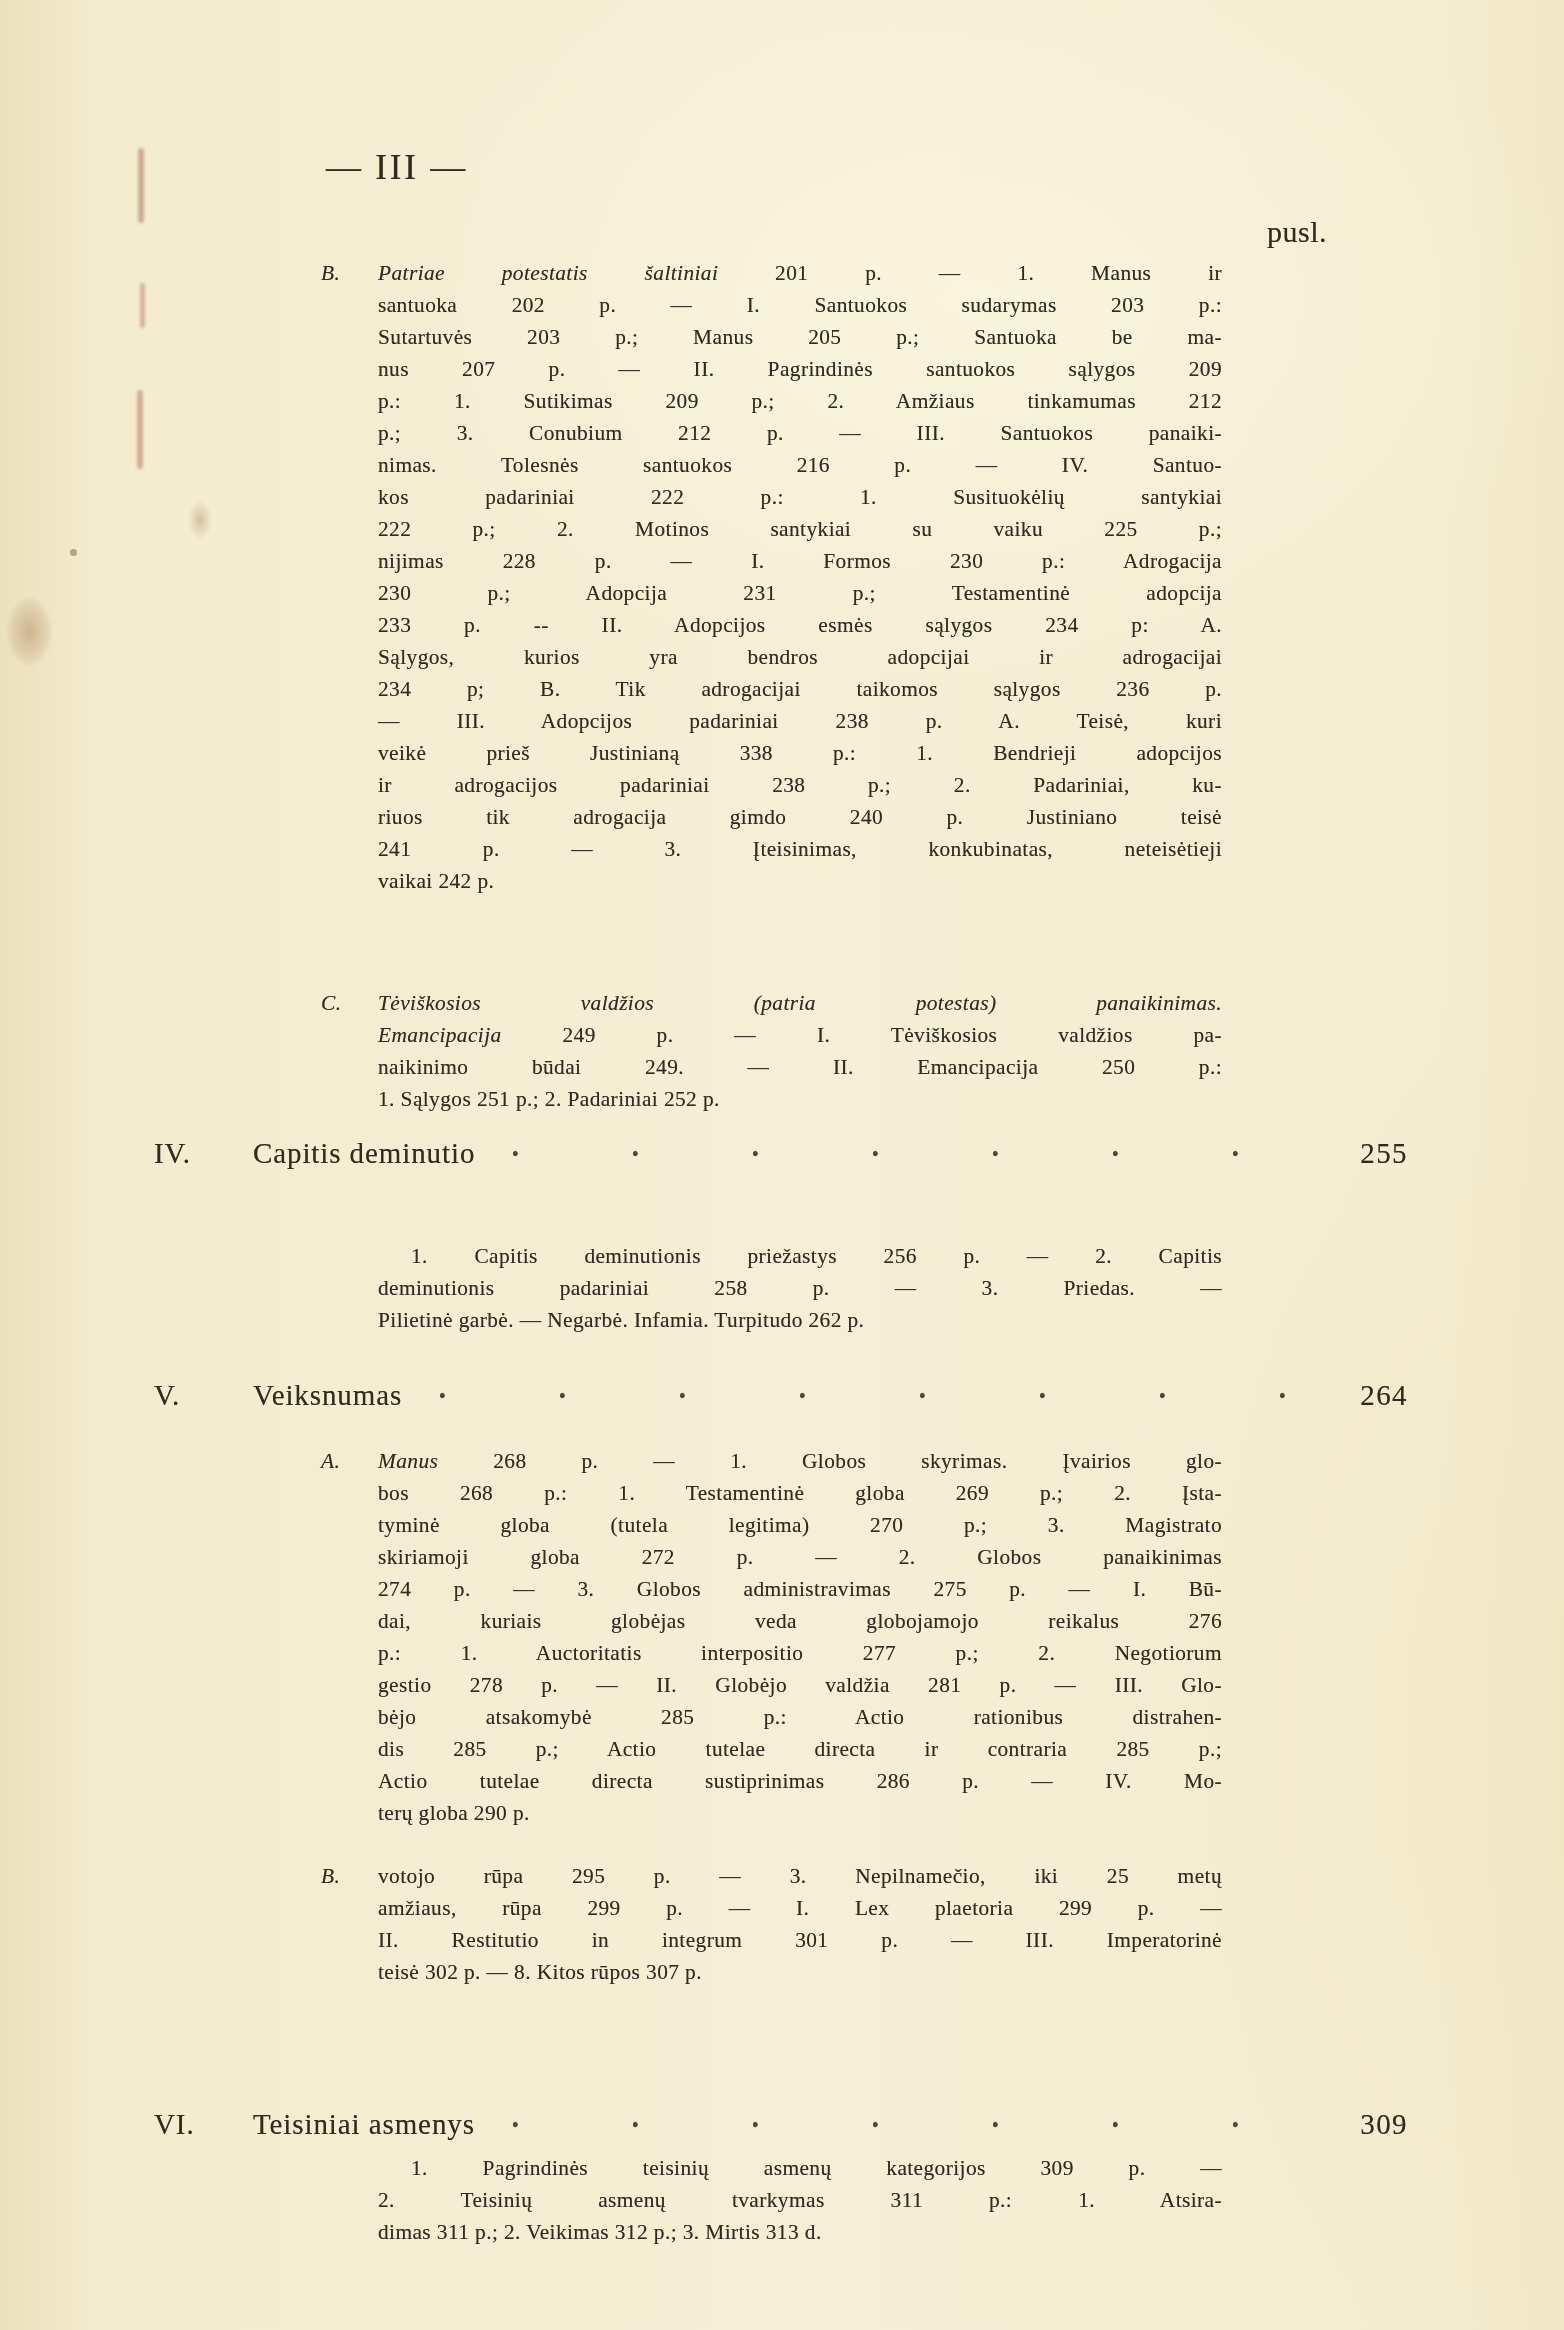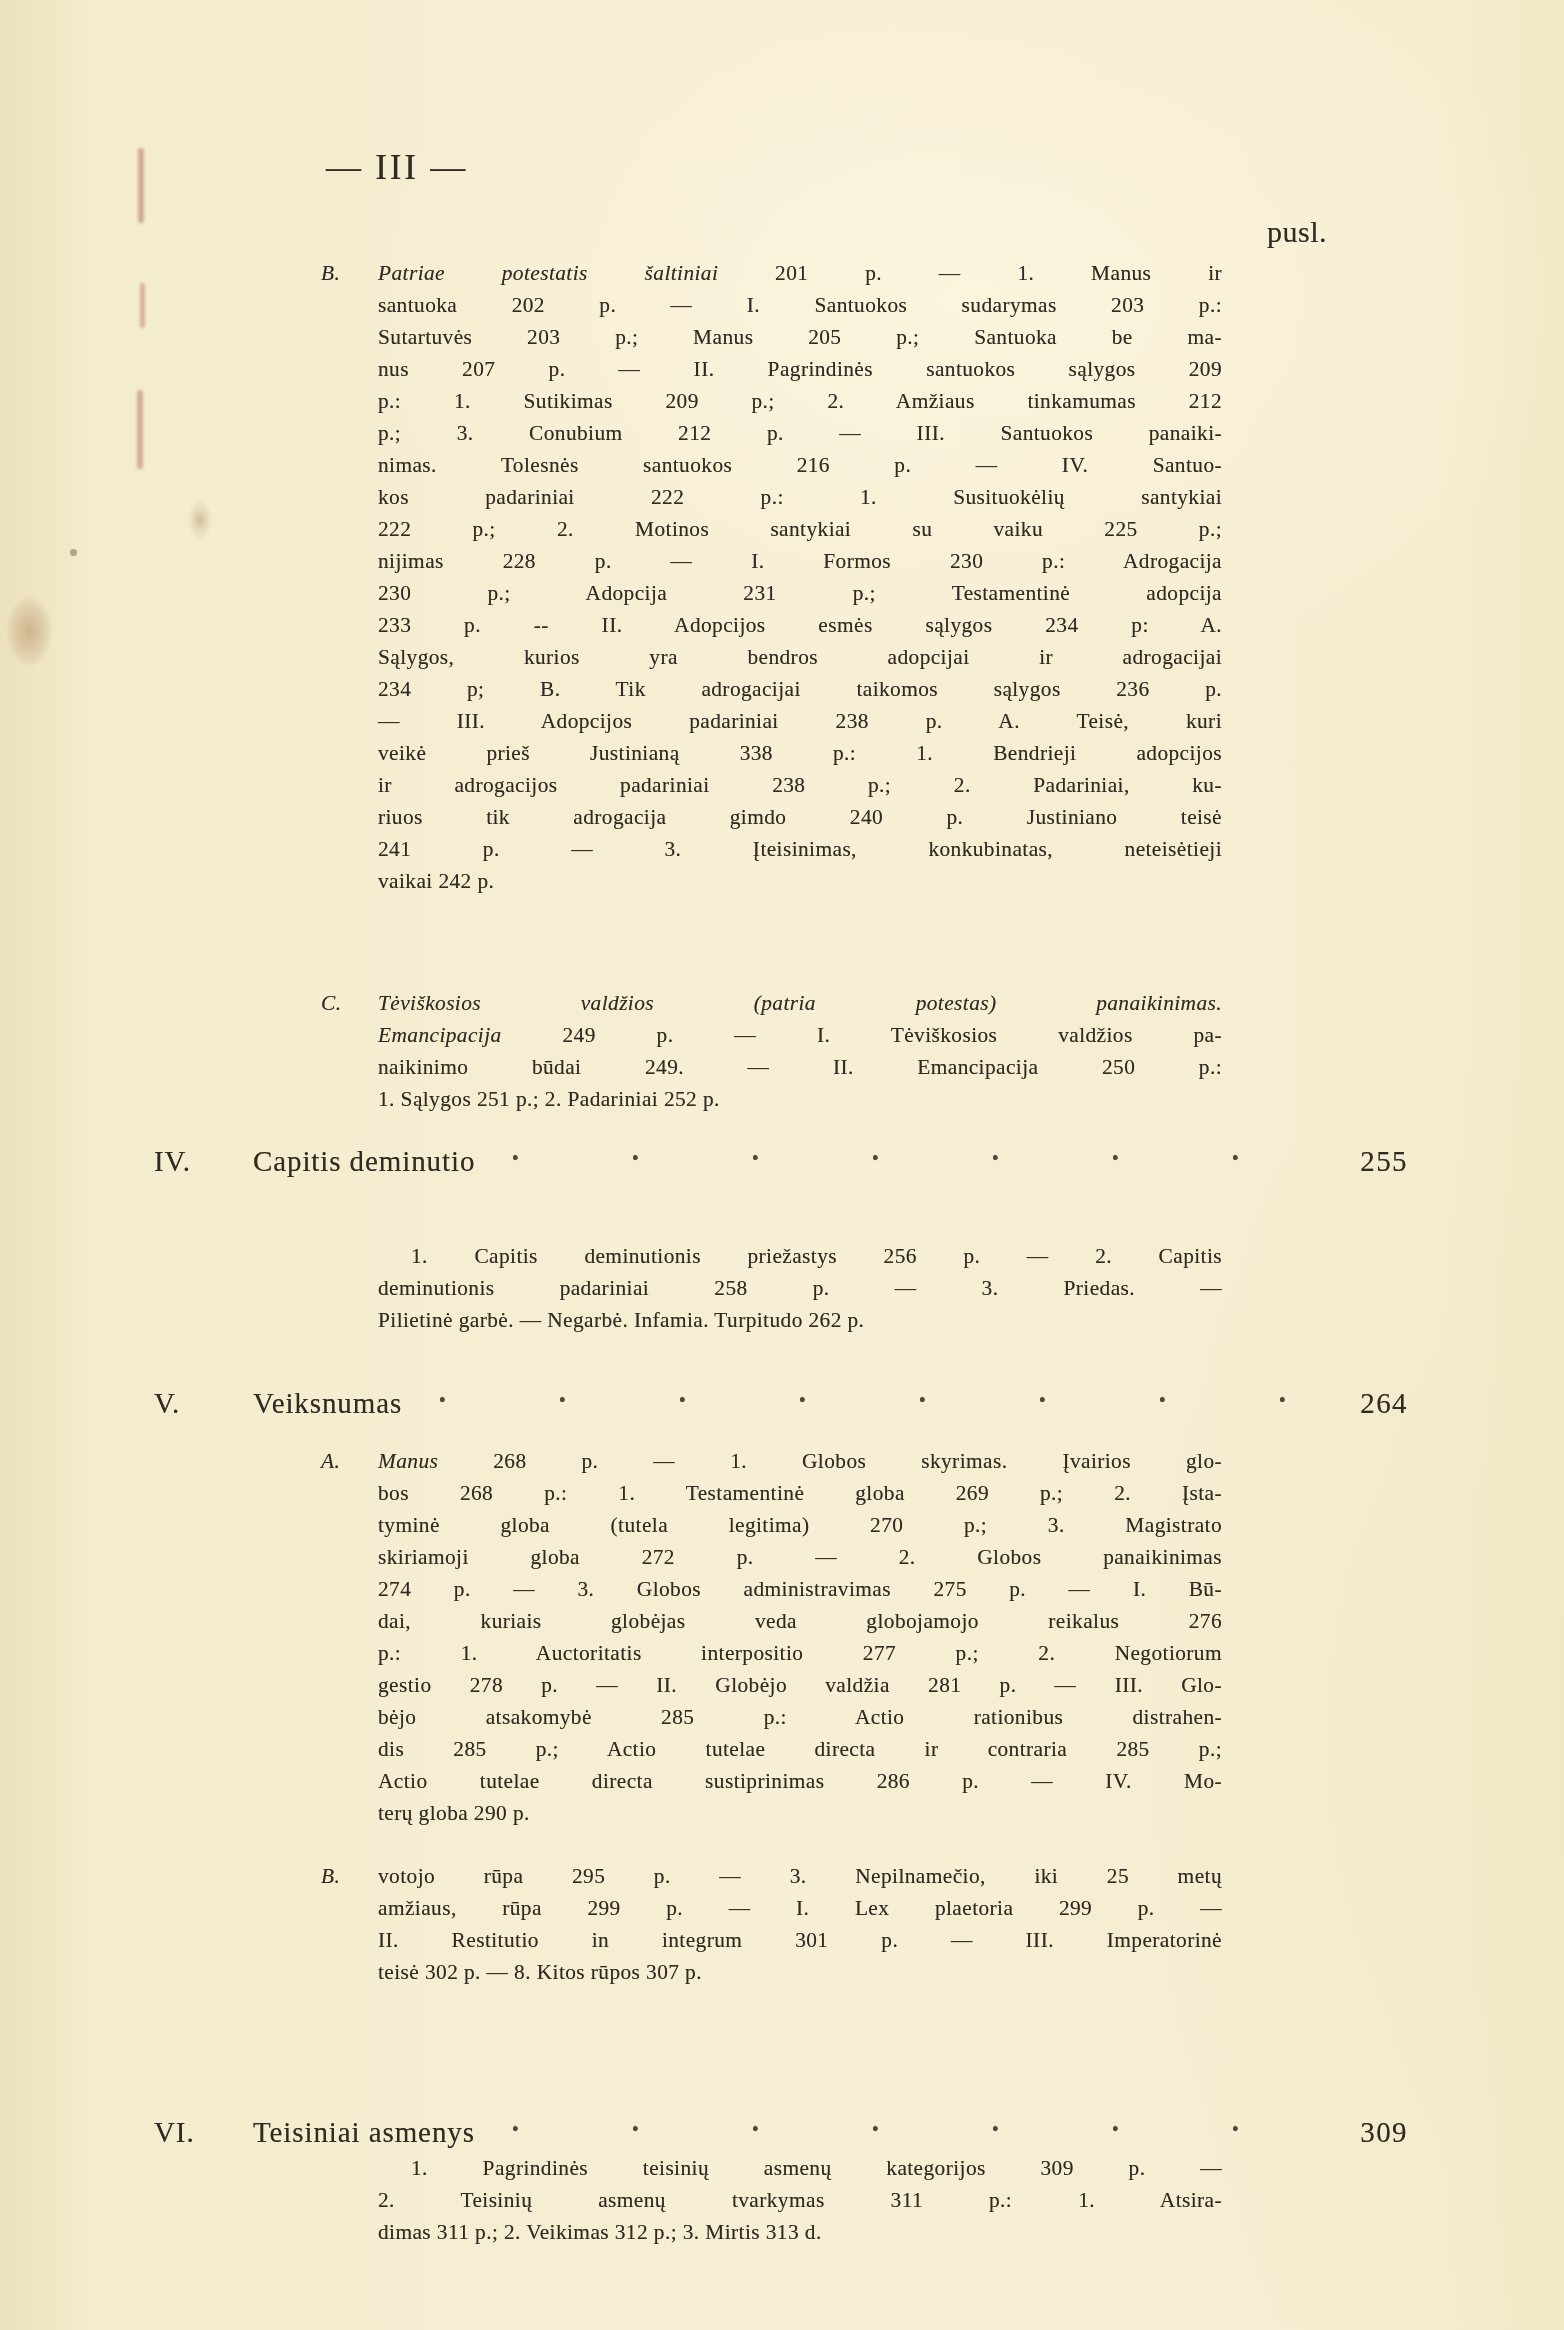--- a/index.html
+++ b/index.html
@@ -42,31 +42,31 @@
   .para .line:last-child{text-align-last:auto;}
   .para.indent-first .line:first-child{text-indent:33px;}
   .marker{
     position:absolute;left:-57px;top:0;width:51px;
     font-style:italic;font-size:21.4px;line-height:32px;
   }
 
   
   .heading{
     position:absolute;left:154px;width:1254px;
-    display:flex;align-items:flex-end;
+    display:flex;align-items:flex-start;
     font-size:29px;letter-spacing:0.9px;
     text-shadow:0 0 0.5px rgba(43,39,28,.5);
   }
   .heading .numeral{width:99px;}
   .heading .leader{
     flex:1;align-self:center;height:6.5px;margin:0 28px 0 37px;
     background:radial-gradient(circle 2.3px at 3.3px 3.3px, rgba(46,42,32,.85) 2.1px, rgba(46,42,32,0) 2.8px) left center repeat-x;
     background-size:120px 6.5px;
   }
-  .heading .pagenum{width:79px;text-align:right;letter-spacing:1.4px;margin-top:8px;}
+  .heading .pagenum{width:79px;text-align:right;letter-spacing:1.4px;}
 
   
   .stain{position:absolute;border-radius:50%;pointer-events:none;}
   .stain.s1{left:6.5px;top:597px;width:45px;height:69px;
     background:radial-gradient(ellipse at center,rgba(146,88,39,.34) 0%,rgba(146,88,39,.12) 55%,rgba(146,88,39,0) 75%);
     filter:blur(0.9px);}
   .stain.s2{left:188px;top:500px;width:24px;height:40px;
     background:radial-gradient(ellipse at center,rgba(128,78,36,.28) 0%,rgba(128,78,36,0) 70%);
     filter:blur(0.9px);}
   .stain.k1{left:138px;top:148px;width:5.6px;height:75px;border-radius:2.8px;

